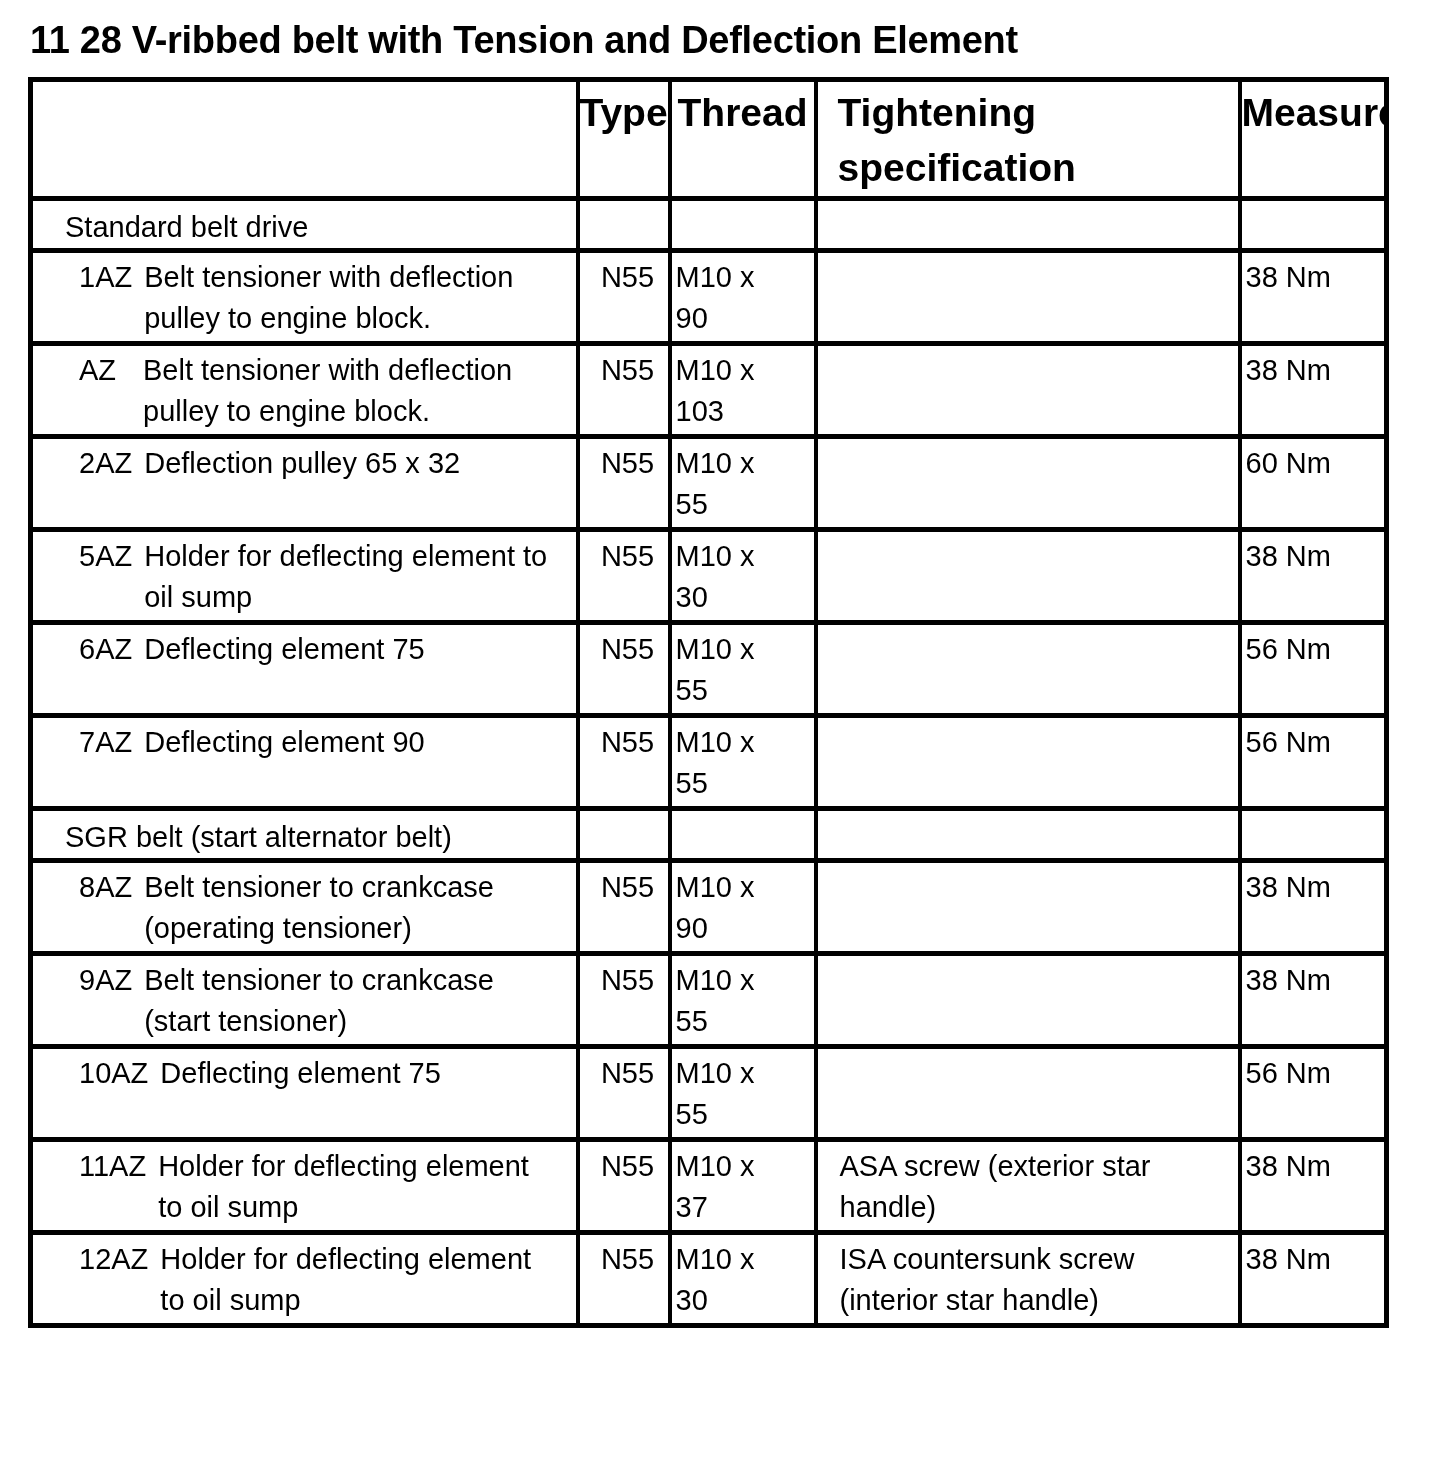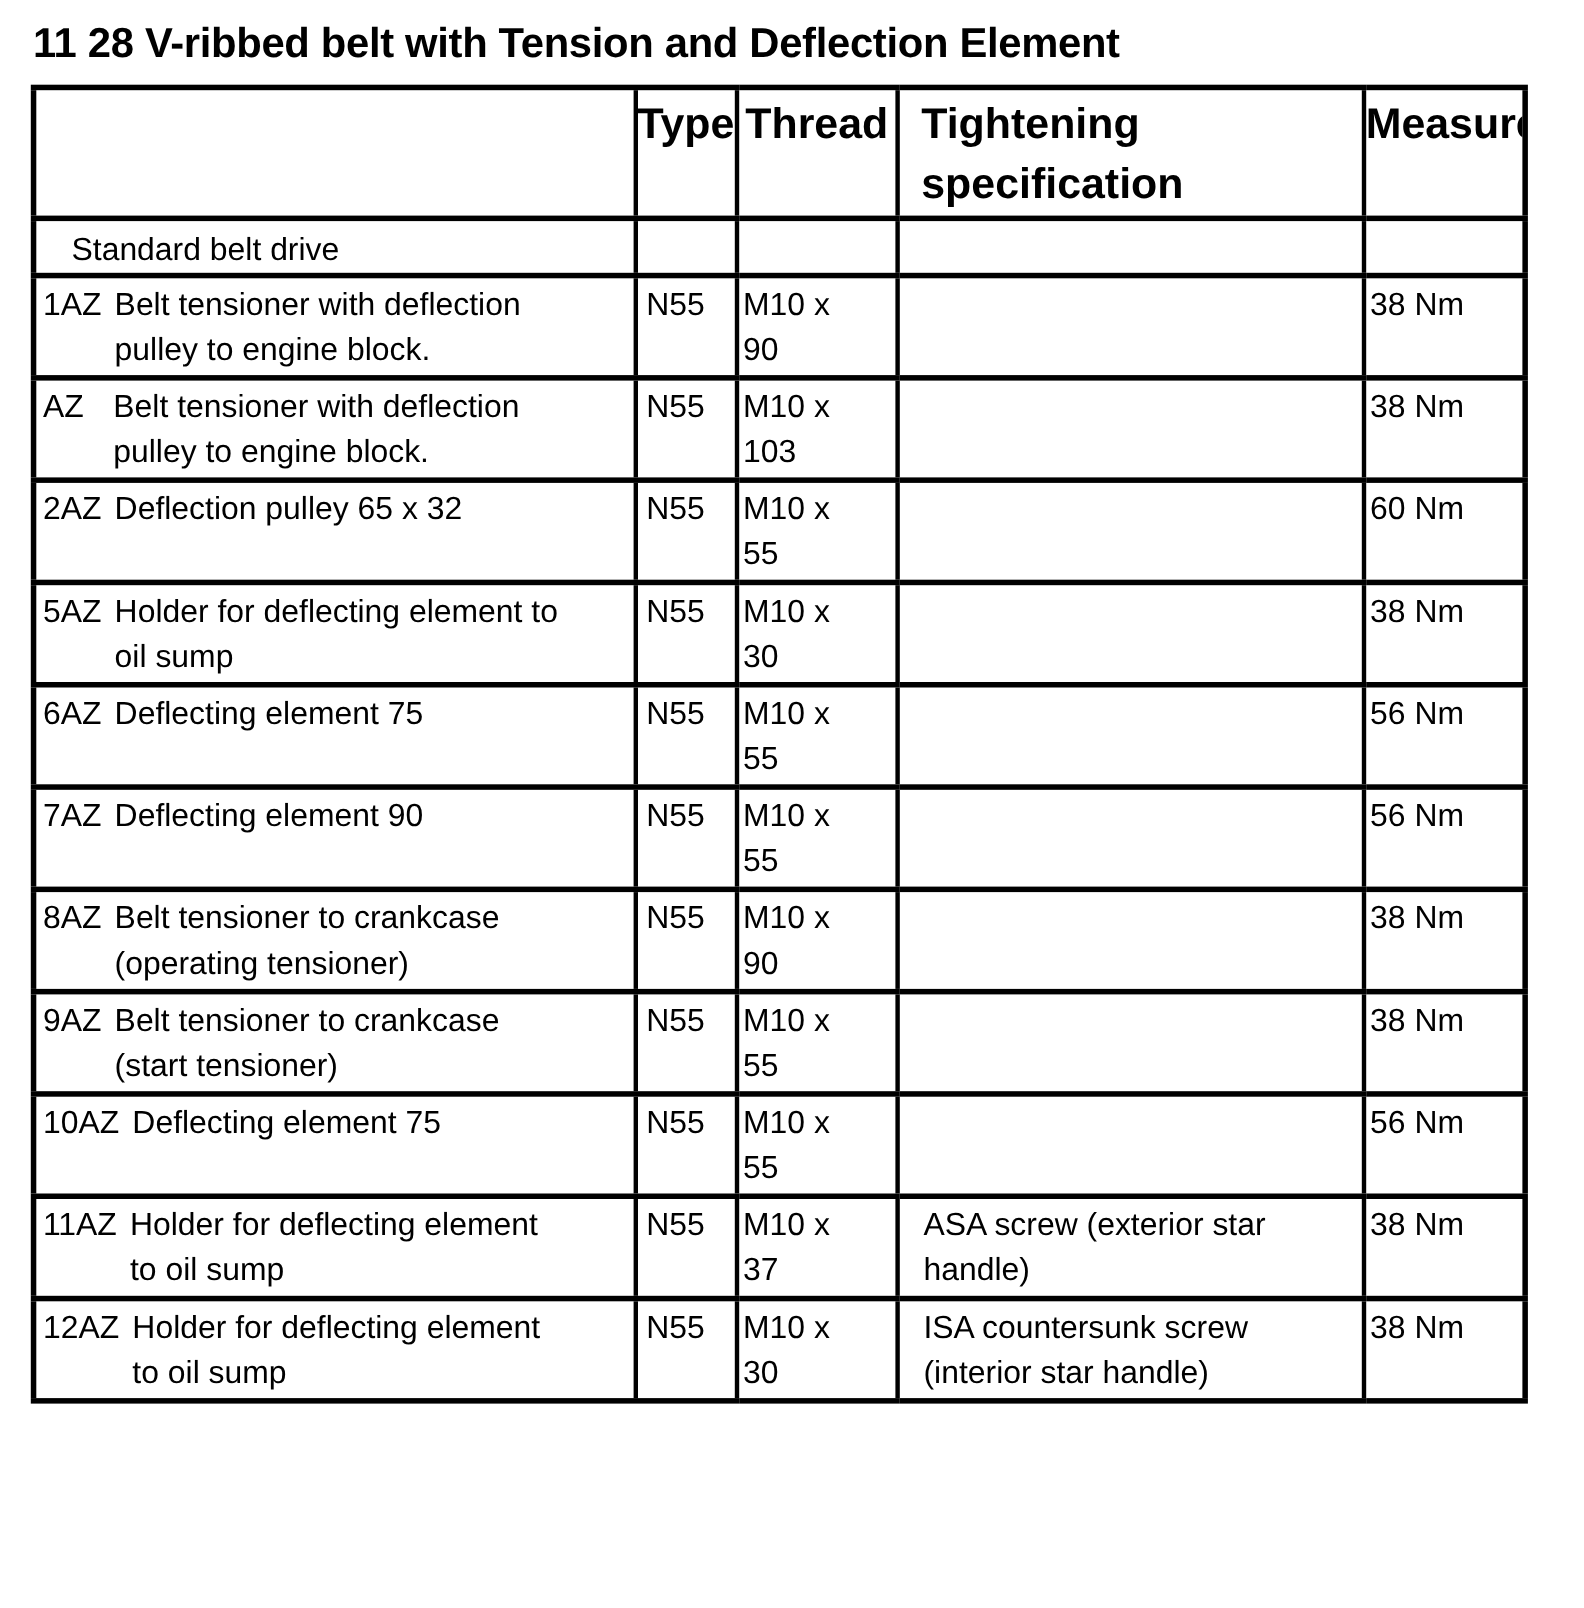--- a/index.html
+++ b/index.html
@@ -39,25 +39,25 @@
   thead tr { height: 44px; }
   tr.r { height: 93px; }
   tr.section { height: 52px; }
 
   th { font-weight: bold; font-size: 39px; padding-top: 3px; }
   th.h-type   { text-align: right; padding-right: 0; }
   th.h-thread { text-align: center; }
   th.h-spec   { text-align: left; padding-left: 20px; }
   th.h-meas   { text-align: right; padding-right: 0; }
 
-  .dwrap { display: flex; align-items: flex-start; padding: 4px 8px 0 6px; }
+  .dwrap { display: flex; align-items: flex-start; padding: 4px 8px 0 6px; margin-left: 40px; }
   .lbl { min-width: 52px; margin-right: 12px; white-space: nowrap; }
   .txt { flex: 1; }
 
-  .c-type   { padding: 4px 0 0 8px; }
+  .c-type   { padding: 4px 0 0 8px; text-align: center; }
   .c-thread { padding: 4px 0 0 4px; }
   .c-spec   { padding: 4px 0 0 22px; }
   .c-meas   { padding: 4px 0 0 4px; }
   .c-section { padding: 6px 0 0 32px; }
 </style>
 </head>
 <body>
 
 <div class="page">
   <h1 class="title">11 28 V-ribbed belt with Tension and Deflection Element</h1>
@@ -194,20 +194,27 @@
     </td>
     <td class="c-type">N55</td>
     <td class="c-thread">
             <div>M10 x</div>
             <div>55</div>
           </td>
     <td class="c-spec"></td>
     <td class="c-meas">56 Nm</td>
   </tr>
 
+  <tr class="r section">
+    <td class="c-desc c-section">SGR belt (start alternator belt)</td>
+    <td class="c-type"></td>
+    <td class="c-thread"></td>
+    <td class="c-spec"></td>
+    <td class="c-meas"></td>
+  </tr>
 
   <tr class="r">
     <td class="c-desc">
       <div class="dwrap">
         <span class="lbl">8AZ</span>
         <span class="txt">
                 <div>Belt tensioner to crankcase</div>
                 <div>(operating tensioner)</div>
               </span>
       </div>

